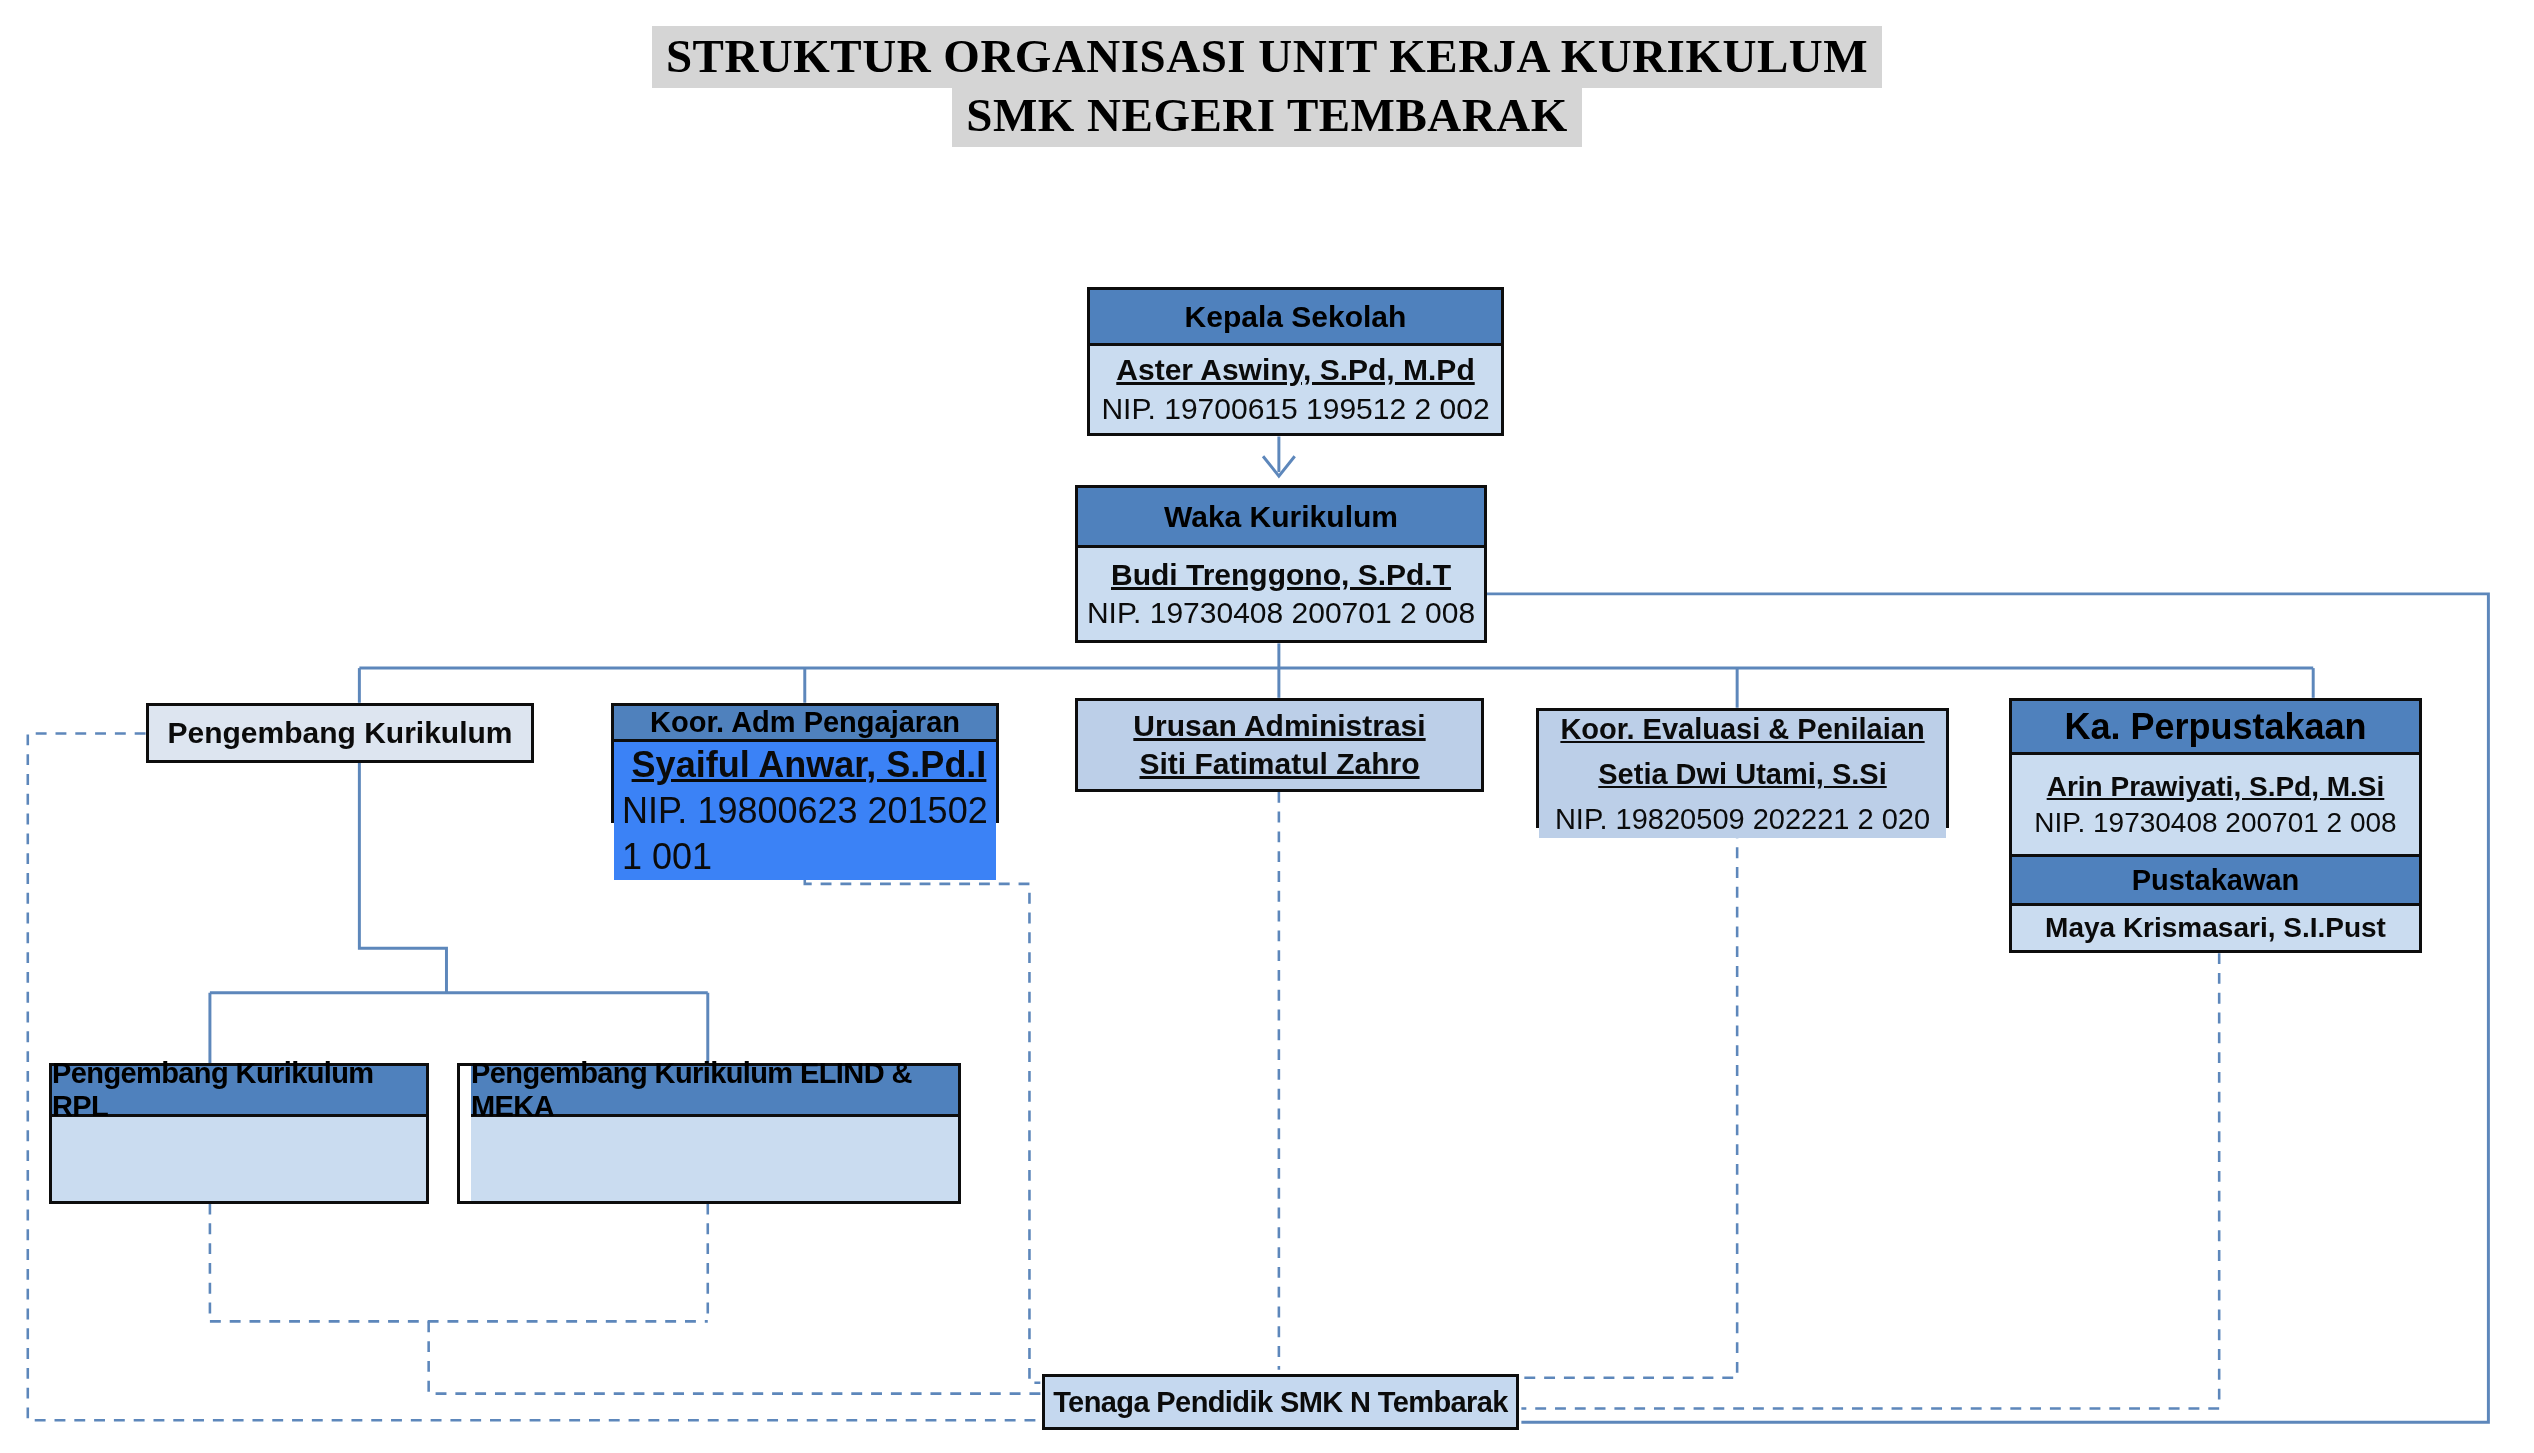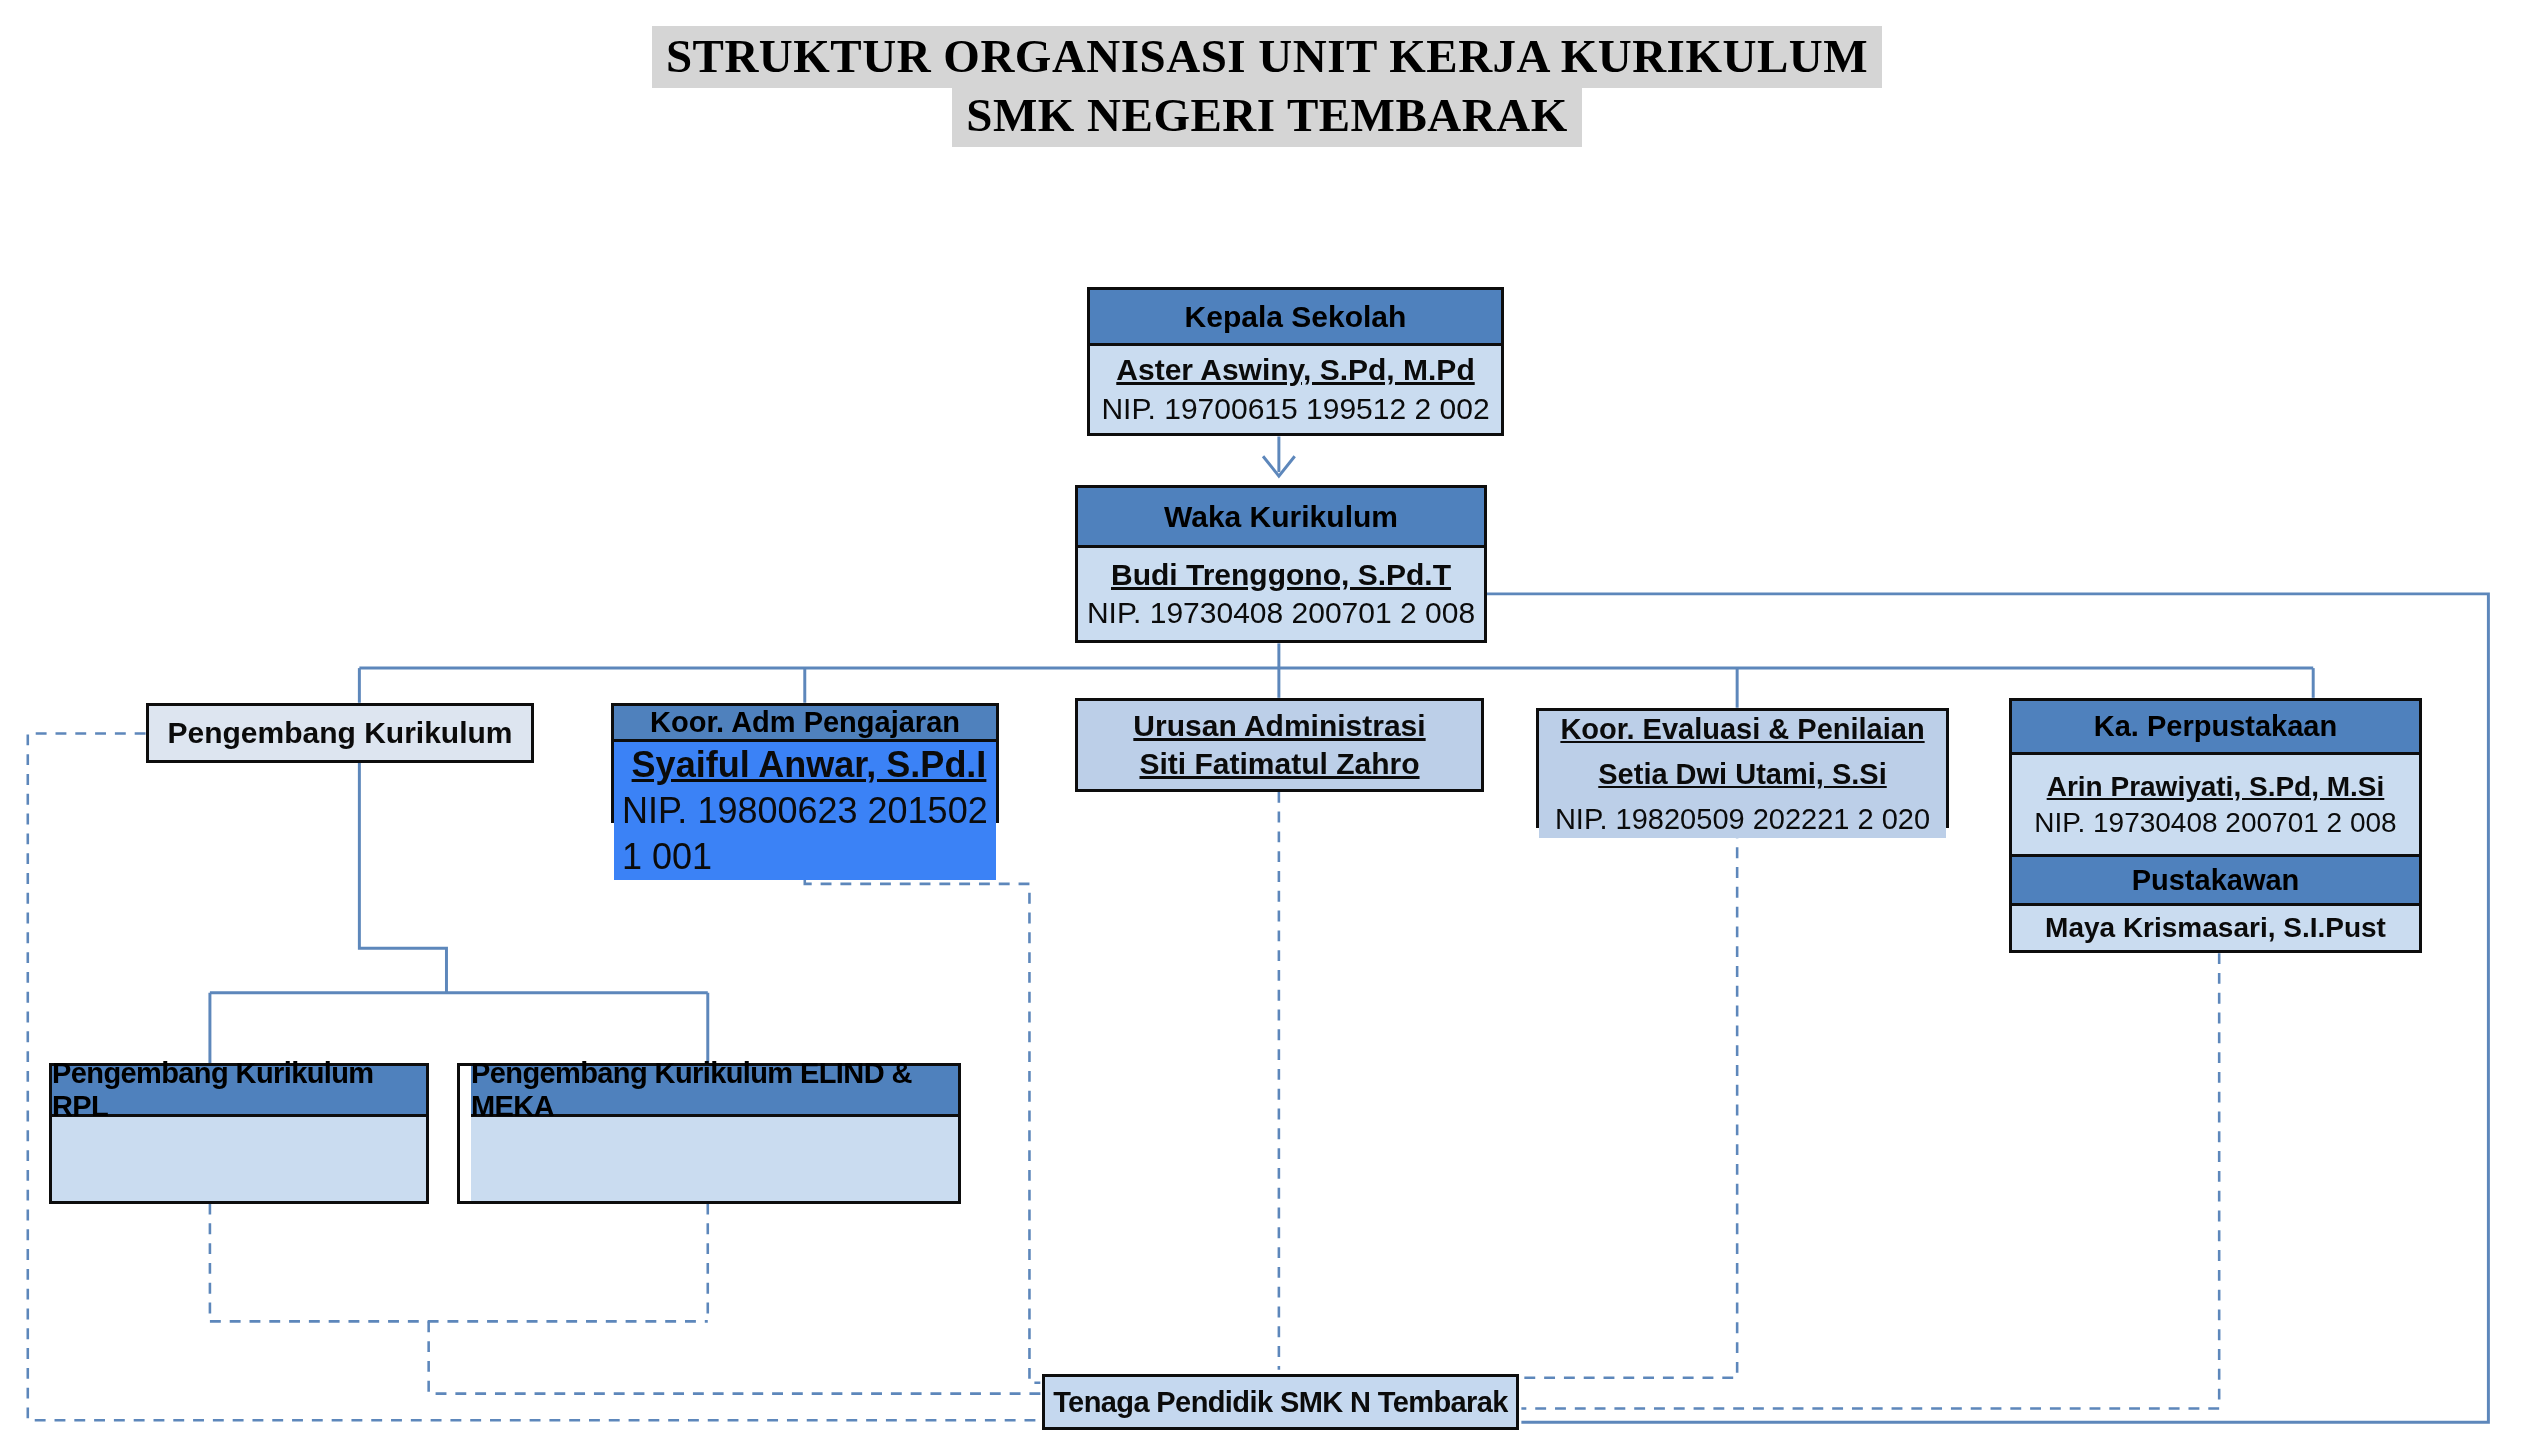--- a/index.html
+++ b/index.html
@@ -136,21 +136,21 @@
 
   <div class="obox" style="left:1536px;top:708px;width:413px;height:120px;">
     <div class="obody midfill" style="font-size:29px;gap:8px;">
       <span class="name">Koor. Evaluasi &amp; Penilaian</span>
       <span class="name">Setia Dwi Utami, S.Si</span>
       <span class="nip">NIP. 19820509 202221 2 020</span>
     </div>
   </div>
 
   <div class="obox" style="left:2009px;top:698px;width:413px;height:255px;">
-    <div class="ohdr" style="height:51px;font-size:29px;">Ka. Perpustakaan</div>
+    <div class="ohdr" style="height:51px;font-size:36px;">Ka. Perpustakaan</div>
     <div class="obody" style="flex:0 0 99px;border-bottom:3px solid #0d0d0d;font-size:28px;">
       <span class="name">Arin Prawiyati, S.Pd, M.Si</span>
       <span class="nip">NIP. 19730408 200701 2 008</span>
     </div>
     <div class="ohdr" style="height:46px;font-size:29px;">Pustakawan</div>
     <div class="obody" style="font-weight:bold;font-size:28px;">
       <span>Maya Krismasari, S.I.Pust</span>
     </div>
   </div>
 

